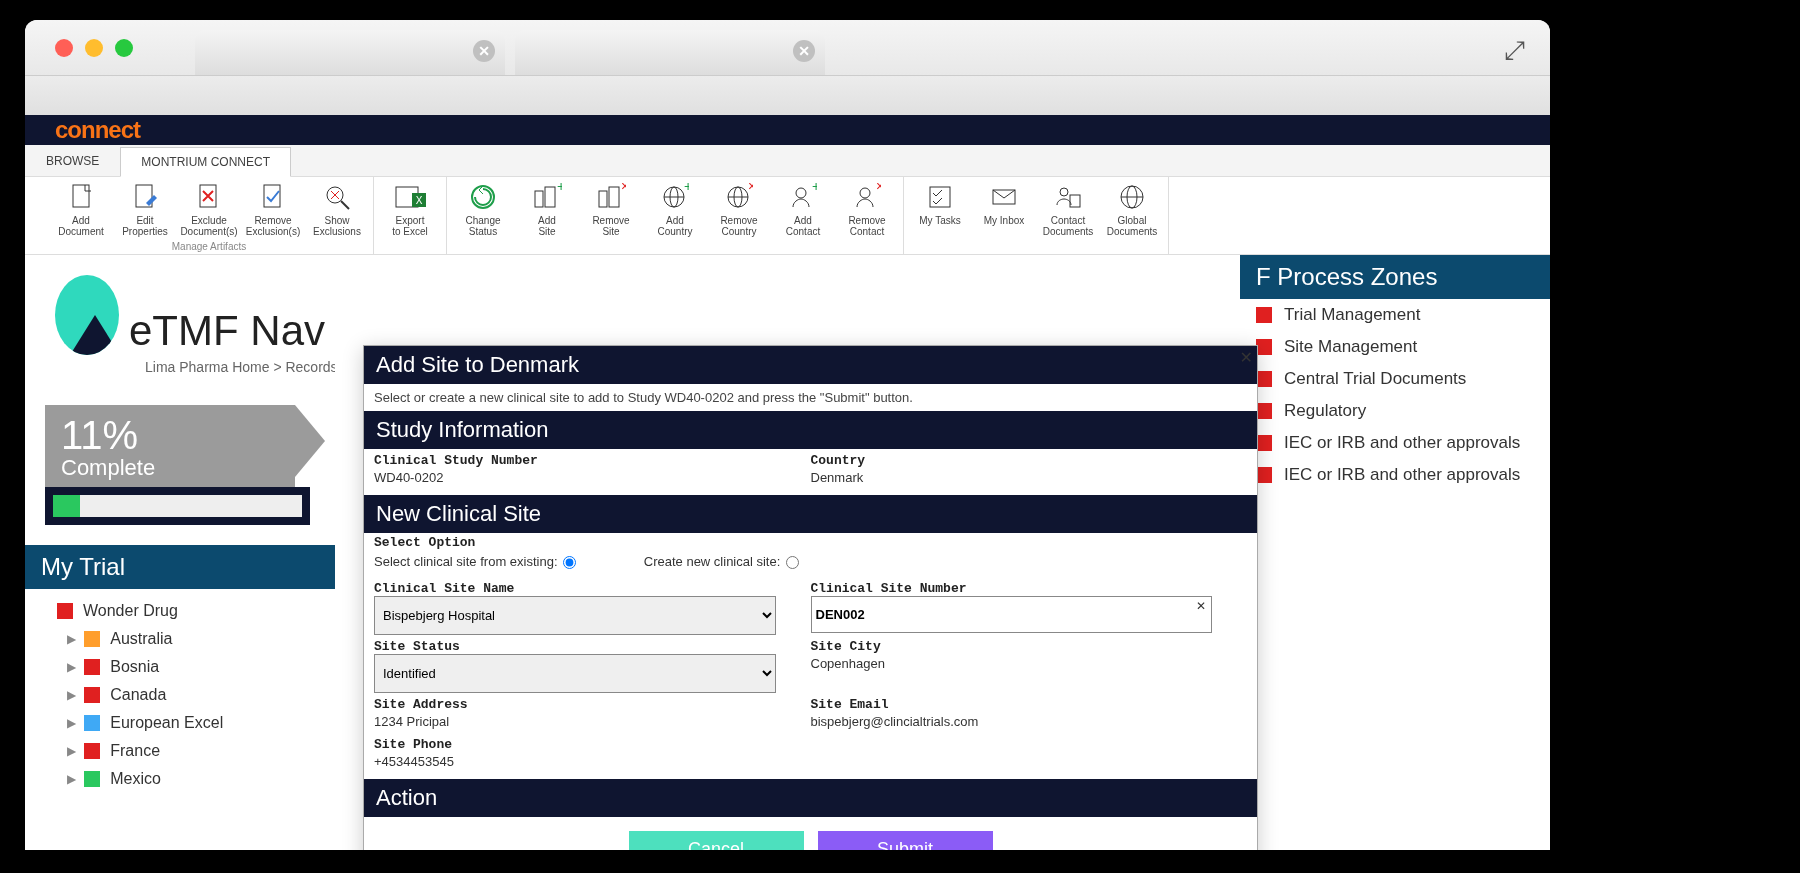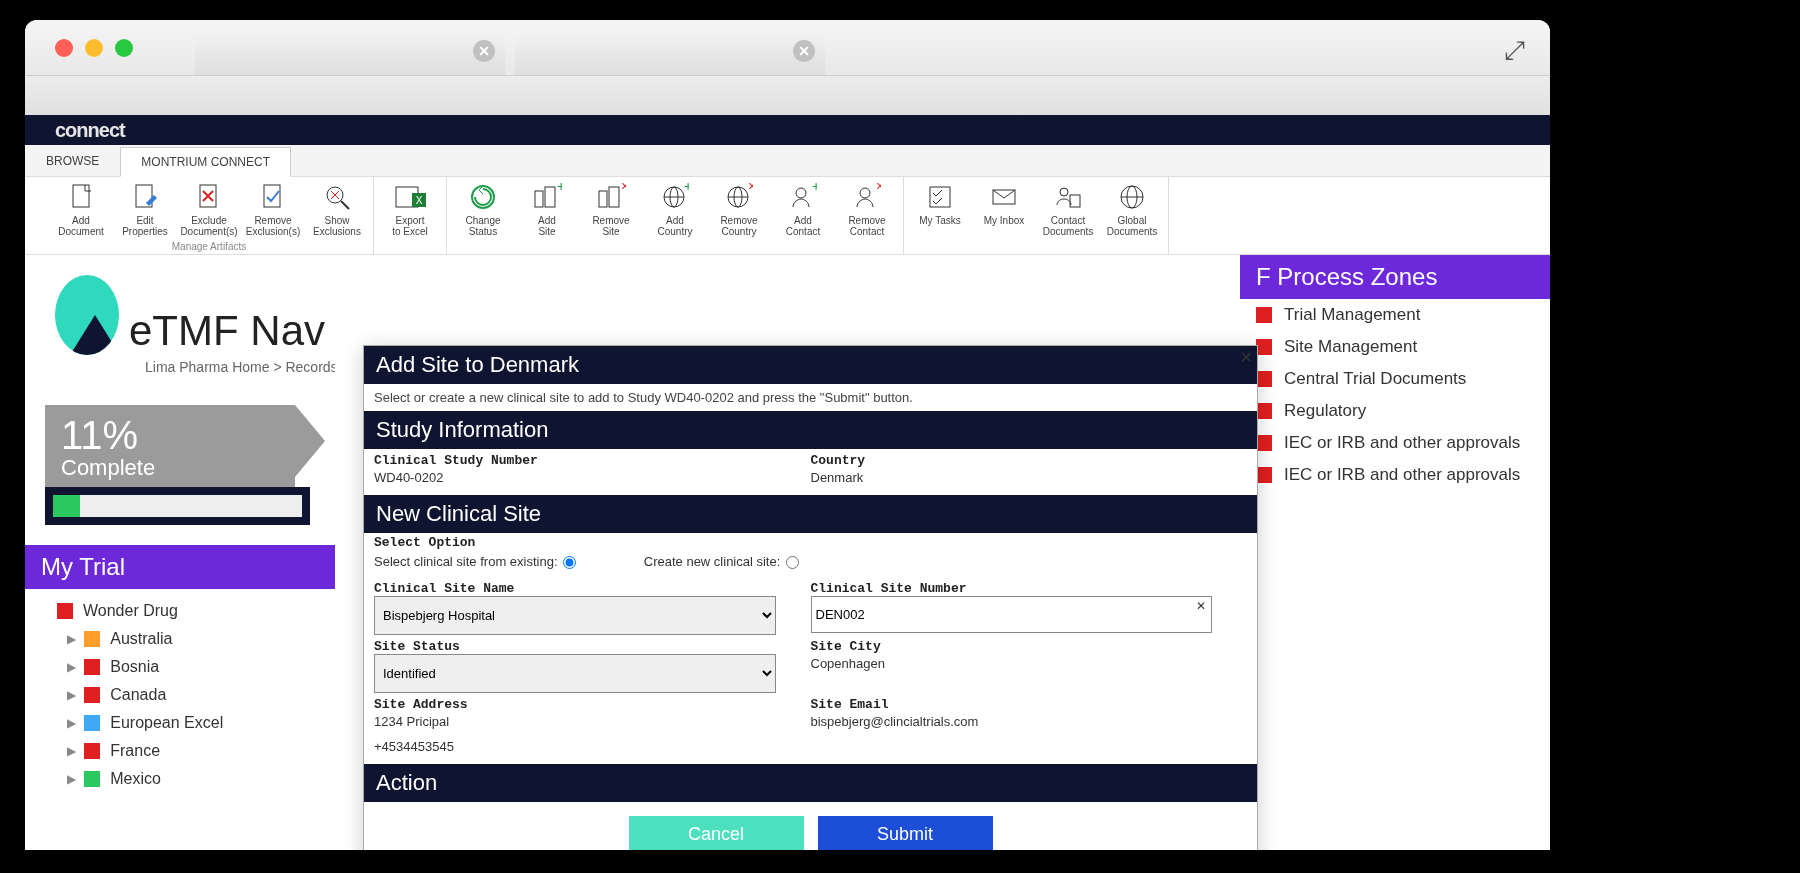--- a/index.html
+++ b/index.html
@@ -14,21 +14,21 @@
 .tabs-bar { position: absolute; left: 170px; top: 10px; display: flex; gap: 10px; }
 .browser-tab { width: 310px; height: 45px; background: linear-gradient(#f4f4f4,#ddd); border-radius: 10px 10px 0 0; position: relative; }
 .tab-close { position: absolute; right: 10px; top: 10px; width: 22px; height: 22px; border-radius: 50%; background: #c0c0c0; color: #fff; display:flex; align-items:center; justify-content:center; font-size:14px; font-weight:bold;}
 .maximize-icon { position:absolute; right:25px; top:15px; font-size:26px; color:#555; }
 
 .url-bar { height: 40px; background: linear-gradient(#ececec,#e0e0e0); border-top:1px solid #ccc; }
 
 .app-area { background: #fff; height: calc(100% - 95px); position: relative; overflow: hidden; }
 
 .brand-bar { height: 30px; background: #0f1530; display:flex; align-items:center; padding-left:30px; }
-.brand-logo { color: #e5e5e5; font-weight: 600; font-size: 20px; letter-spacing:-1px; }
+.brand-logo { color: #f97316; font-weight: 600; font-size: 24px; letter-spacing:-1px; }
 
 .ribbon-tabs { height: 32px; background: #f4f4f4; display:flex; align-items:flex-end; border-bottom:1px solid #ddd;}
 .ribbon-tab { padding: 7px 20px; font-size: 12px; color:#404040; border:1px solid transparent; }
 .ribbon-tab.active { background:#fff; border:1px solid #ccc; border-bottom:1px solid #fff; margin-bottom:-1px;}
 
 .ribbon { height: 78px; background:#fff; border-bottom:1px solid #ddd; display:flex; align-items:center; padding-left:20px; }
 .ribbon-group { display:flex; flex-direction:column; align-items:center; border-right:1px solid #ddd; padding:0 4px; height:100%; justify-content:center;}
 .ribbon-items { display:flex; }
 .ribbon-item { display:flex; flex-direction:column; align-items:center; width:64px; font-size:10px; color:#444; text-align:center; line-height:1.1; cursor:pointer; padding:2px 0;}
 .ribbon-item .ri-icon { height:30px; display:flex; align-items:center; justify-content:center; font-size:22px; margin-bottom:3px;}
@@ -48,21 +48,21 @@
 
 .progress-widget { margin:30px 20px 0 20px; position:relative;}
 .progress-label { background:#9b9b9b; color:#fff; padding:10px 16px 6px; font-weight:300; width:250px; position:relative;}
 .progress-label .pct { font-size:40px; line-height:1;}
 .progress-label .word { font-size:22px; }
 .progress-label::after{content:"";position:absolute;right:-30px;top:0;border-top:36px solid transparent;border-bottom:36px solid transparent;border-left:30px solid #9b9b9b;}
 .progress-bar-outer{ background:#0f1530; padding:8px; width:265px; margin-top:0;}
 .progress-bar-inner{ background:#eee; height:22px; position:relative;}
 .progress-bar-fill{ background:#2ac85f; height:100%; width:11%;}
 
-.panel-title { background:#6d28d9; color:#fff; font-size:24px; font-weight:300; padding:8px 16px; }
+.panel-title { background:#0c4a6e; color:#fff; font-size:24px; font-weight:300; padding:8px 16px; }
 .my-trial { margin-top:20px;}
 .tree { padding:8px 16px;margin-left:16px; }
 .tree-row { display:flex; align-items:center; font-size:16px; color:#333; padding:5px 0;}
 .tree-arrow { color:#888; margin-right:8px; font-size:12px;}
 .tree-sq { width:16px; height:16px; margin-right:10px;}
 .sq-red{background:#e02020;} .sq-amber{background:#ff9e2c;} .sq-green{background:#2ac85f;} .sq-blue{background:#3fa9f5;}
 
 .zone-row { display:flex; align-items:center; font-size:17px; color:#333; padding:6px 16px;}
 .zone-sq { width:16px; height:16px; margin-right:12px; }
 
@@ -77,21 +77,21 @@
 .m-val { font-size:13px; color:#333; padding:2px 0 4px;}
 .m-select, .m-input { width:92%; font-size:13px; padding:10px 4px; border:1px solid #888;}
 .m-input-wrap{ position:relative; width:92%;}
 .m-input-wrap .clear-x{position:absolute; right:6px; top:3px; font-size:12px; color:#333; cursor:pointer;}
 .radio-row{ font-size:13px; color:#333; padding:4px 0;}
 .radio-row input{ margin:0 4px 0 2px; vertical-align:middle;}
 .radio-row label{ margin-right:30px;}
 .m-actions { padding:14px 0 24px; display:flex; justify-content:center; gap:14px;}
 .btn { width:175px; height:36px; font-size:18px; font-weight:300; border:none; cursor:pointer;}
 .btn-cancel{ background:#4de0be; color:#fff;}
-.btn-submit{ background:#1d4ed8; color:#fff;}
+.btn-submit{ background:#8b5cf6; color:#fff;}
 
 .grid-peek { position:absolute; bottom:0; left:360px; right:0; height:26px; font-size:11px; color:#555; display:flex; align-items:center; overflow:hidden;}
 .grid-peek .cell{ padding:0 12px; border-left:1px solid #ddd; white-space:nowrap; height:26px; display:flex; align-items:center;}
 .grid-peek .gsq{width:14px;height:14px;background:#2ac85f;margin-right:30px;}
 .grid-peek .chk{width:14px;height:14px;border:1px solid #aaa;}
 .grid-peek a{color:#0066cc;}
 
 svg{display:block;}
 </style>
 </head>
@@ -463,41 +463,42 @@
         </div>
       </div>
       <div class="m-body">
         <div class="m-col">
           <div class="m-label">Clinical Site Name</div>
           <select class="m-select"><option>Bispebjerg Hospital</option></select>
         </div>
         <div class="m-col">
           <div class="m-label">Clinical Site Number</div>
           <div class="m-input-wrap">
-            <input class="m-input" style="width: 100%;" value="DEN002">
+            <input class="m-input" style="width: 100%; font-weight: bold;" value="DEN002">
             <span class="clear-x">✕</span>
           </div>
         </div>
         <div class="m-col">
           <div class="m-label">Site Status</div>
           <select class="m-select"><option>Identified</option></select>
         </div>
         <div class="m-col">
           <div class="m-label">Site City</div>
           <div class="m-val">Copenhagen</div>
         </div>
         <div class="m-col">
           <div class="m-label">Site Address</div>
           <div class="m-val">1234 Pricipal</div>
         </div>
         <div class="m-col">
           <div class="m-label">Site Email</div>
           <div class="m-val">bispebjerg@clincialtrials.com</div>
         </div>
         <div class="m-col">
+          <div class="m-label">Site Phone</div>
           <div class="m-val">+4534453545</div>
         </div>
         <div class="m-col"></div>
       </div>
       <div class="m-header">Action</div>
       <div class="m-actions">
         <button class="btn btn-cancel">Cancel</button>
         <button class="btn btn-submit">Submit</button>
       </div>
     </div>

